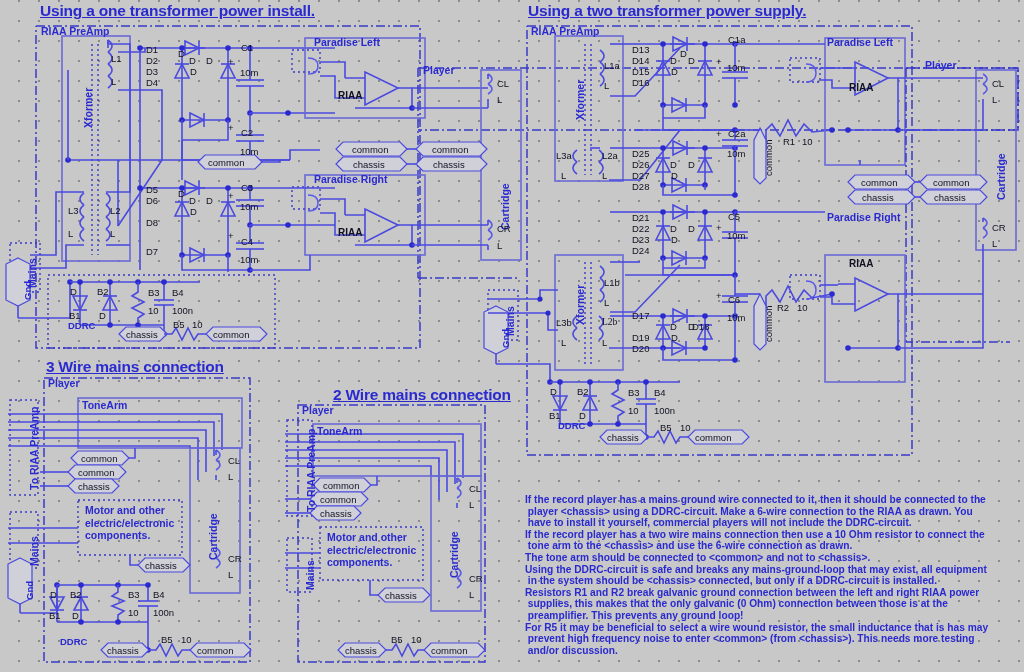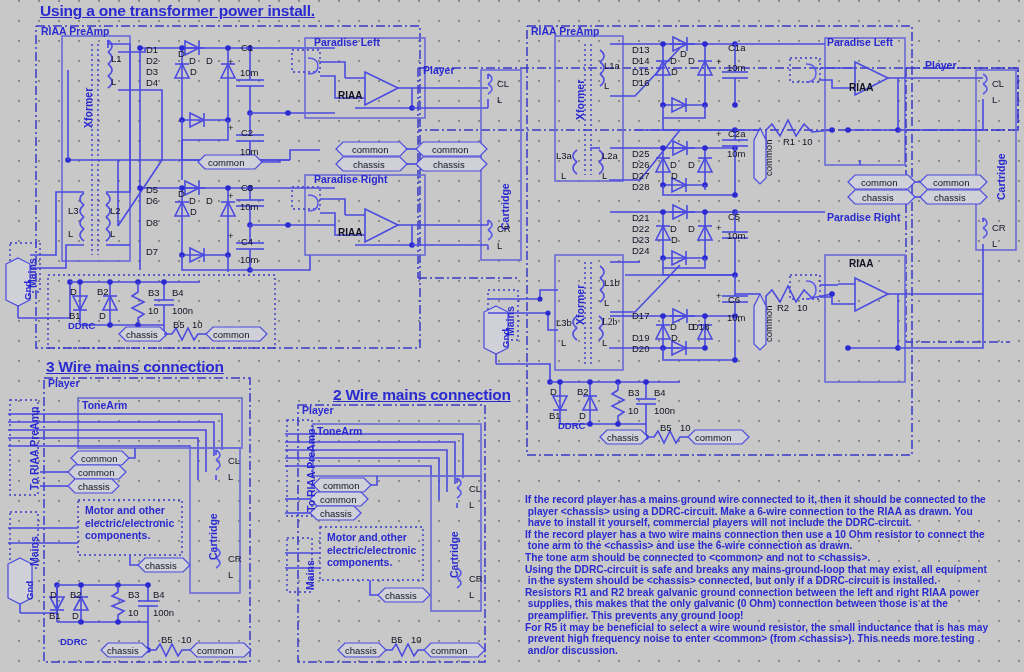--- a/index.html
+++ b/index.html
@@ -558,20 +558,21 @@
   <path class="dash" d="M287 538 L312 538 L312 592 L287 592 Z"></path>
   <path class="w" d="M370 580 L370 595 L378 595"></path>
   <polygon class="tag" points="385,588 423,588 430,595 423,602 385,602 378,595"></polygon>
 
   <polygon class="tag" points="345,643 379,643 386,650 379,657 345,657 338,650"></polygon>
   <path class="w" d="M386 650 L392 650 L396 644 L402 656 L408 644 L414 656 L418 650 L424 650"></path>
   <polygon class="tag" points="431,643 478,643 485,650 478,657 431,657 424,650"></polygon>
 </svg>
 
 <div class="lbl title" style="left:40px;top:2px;">Using a one transformer power install.</div>
+<div class="lbl title" style="left:528px;top:2px;">Using a two transformer power supply.</div>
 <div class="lbl title" style="left:46px;top:358px;">3 Wire mains connection</div>
 <div class="lbl title" style="left:300px;top:386px;margin-left:33px;">2 Wire mains connection</div>
 
 <div class="lbl boxname" style="left:41px;top:25px;">RIAA PreAmp</div>
 <div class="lbl boxname rot90" style="left:82px;top:128px;">Xformer</div>
 <div class="lbl boxname" style="left:423px;top:64px;">Player</div>
 <div class="lbl boxname rot90" style="left:499px;top:230px;">Cartridge</div>
 <div class="lbl boxname" style="left:314px;top:36px;">Paradise Left</div>
 <div class="lbl boxname" style="left:314px;top:173px;">Paradise Right</div>
 <div class="lbl refdes" style="left:338px;top:90px;font-size:10px;font-weight:bold;color:#111122;">RIAA</div>
@@ -694,21 +695,21 @@
 <div class="lbl refdes" style="left:688px;top:223px;">D</div>
 
 <div class="lbl refdes" style="left:632px;top:310px;">D17</div>
 <div class="lbl refdes" style="left:648px;top:321px;padding-left:44px;">D18</div>
 <div class="lbl refdes" style="left:632px;top:332px;">D19</div>
 <div class="lbl refdes" style="left:632px;top:343px;">D20</div>
 <div class="lbl refdes" style="left:670px;top:321px;">D</div>
 <div class="lbl refdes" style="left:671px;top:332px;">D</div>
 <div class="lbl refdes" style="left:688px;top:321px;">D</div>
 
-<div class="lbl refdes" style="left:728px;top:42px;">C1a</div>
+<div class="lbl refdes" style="left:728px;top:34px;">C1a</div>
 <div class="lbl refdes" style="left:727px;top:62px;">10m</div>
 <div class="lbl refdes" style="left:728px;top:128px;">C2a</div>
 <div class="lbl refdes" style="left:727px;top:148px;">10m</div>
 <div class="lbl refdes" style="left:728px;top:211px;">C5</div>
 <div class="lbl refdes" style="left:727px;top:230px;">10m</div>
 <div class="lbl refdes" style="left:728px;top:294px;">C6</div>
 <div class="lbl refdes" style="left:727px;top:312px;">10m</div>
 <div class="lbl refdes" style="left:716px;top:56px;">+</div>
 <div class="lbl refdes" style="left:716px;top:128px;">+</div>
 <div class="lbl refdes" style="left:716px;top:222px;">+</div>

